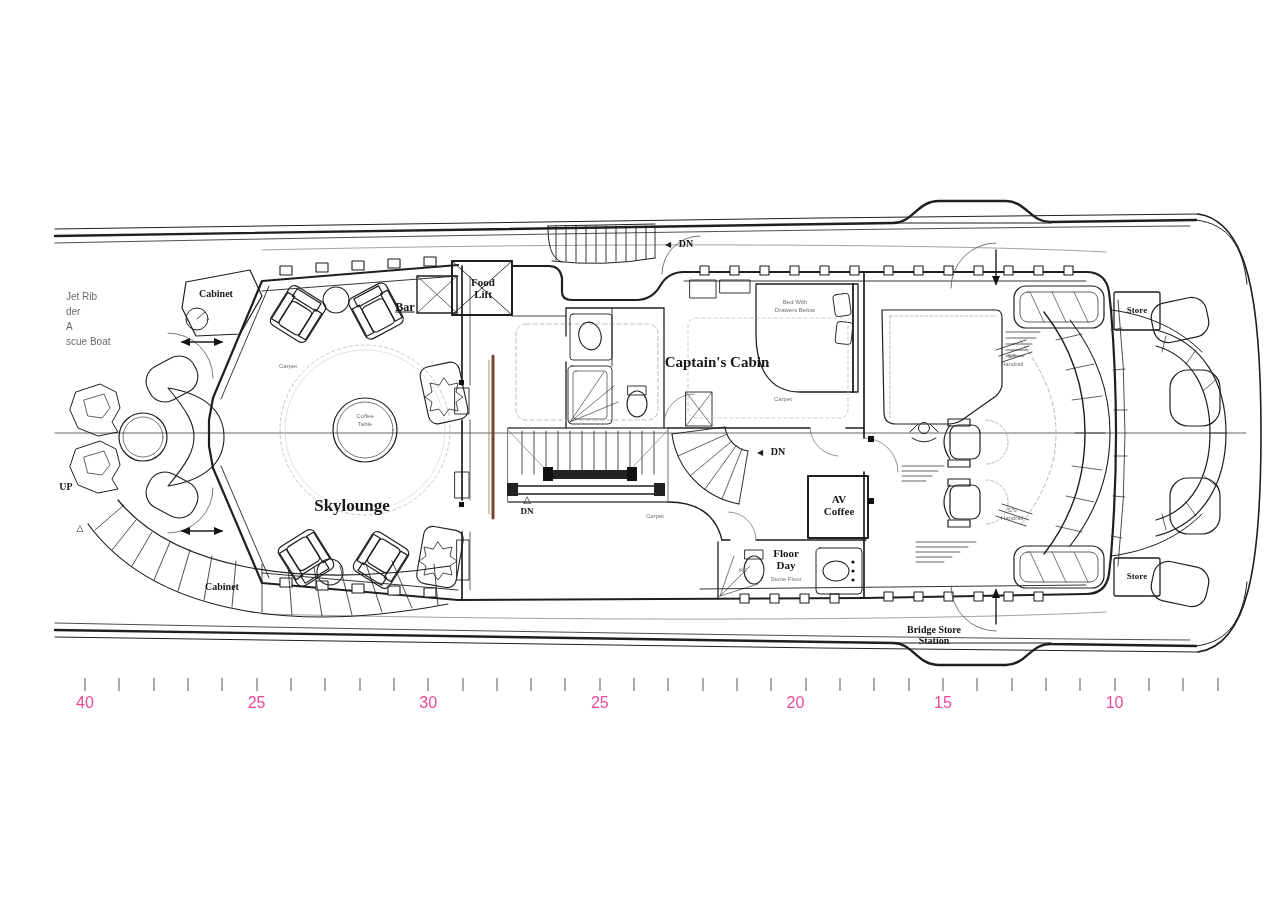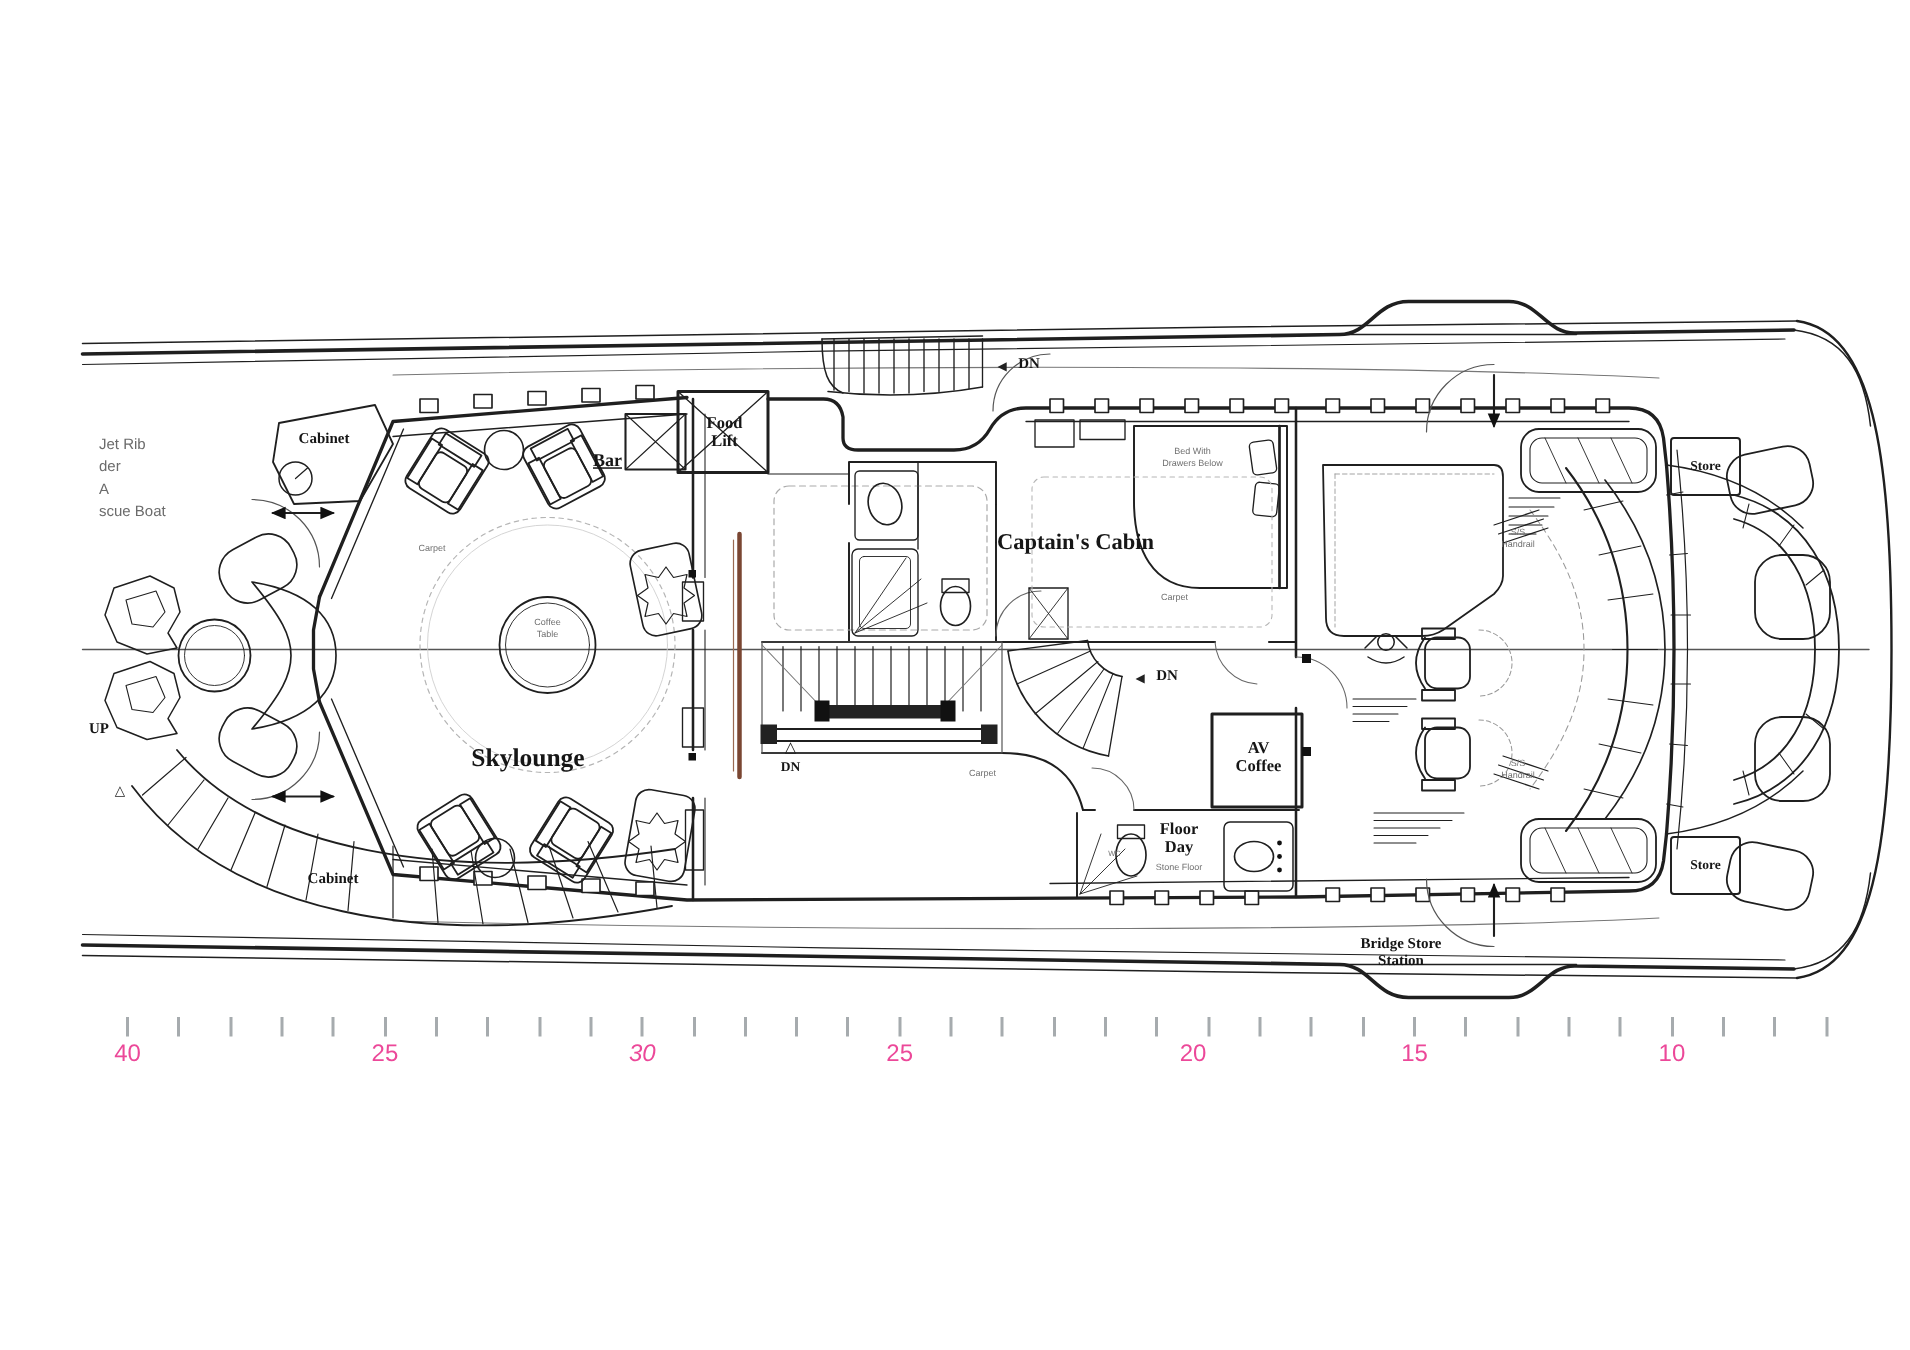--- a/index.html
+++ b/index.html
@@ -417,21 +417,21 @@
       <div class="tick" style="left: 152.64px;"></div>
       <div class="tick" style="left: 186.96px;"></div>
       <div class="tick" style="left: 221.28px;"></div>
       <div class="tick" style="left: 255.6px;"></div>
       <div class="rlabel" style="left: 256.6px;">25</div>
       <div class="tick" style="left: 289.92px;"></div>
       <div class="tick" style="left: 324.24px;"></div>
       <div class="tick" style="left: 358.56px;"></div>
       <div class="tick" style="left: 392.88px;"></div>
       <div class="tick" style="left: 427.2px;"></div>
-      <div class="rlabel" style="left: 428.2px; font-style: italic;">30</div>
+      <div class="rlabel" style="left: 428.2px;">30</div>
       <div class="tick" style="left: 461.52px;"></div>
       <div class="tick" style="left: 495.84px;"></div>
       <div class="tick" style="left: 530.16px;"></div>
       <div class="tick" style="left: 564.48px;"></div>
       <div class="tick" style="left: 598.8px;"></div>
       <div class="rlabel" style="left: 599.8px;">25</div>
       <div class="tick" style="left: 633.12px;"></div>
       <div class="tick" style="left: 667.44px;"></div>
       <div class="tick" style="left: 701.76px;"></div>
       <div class="tick" style="left: 736.08px;"></div>

